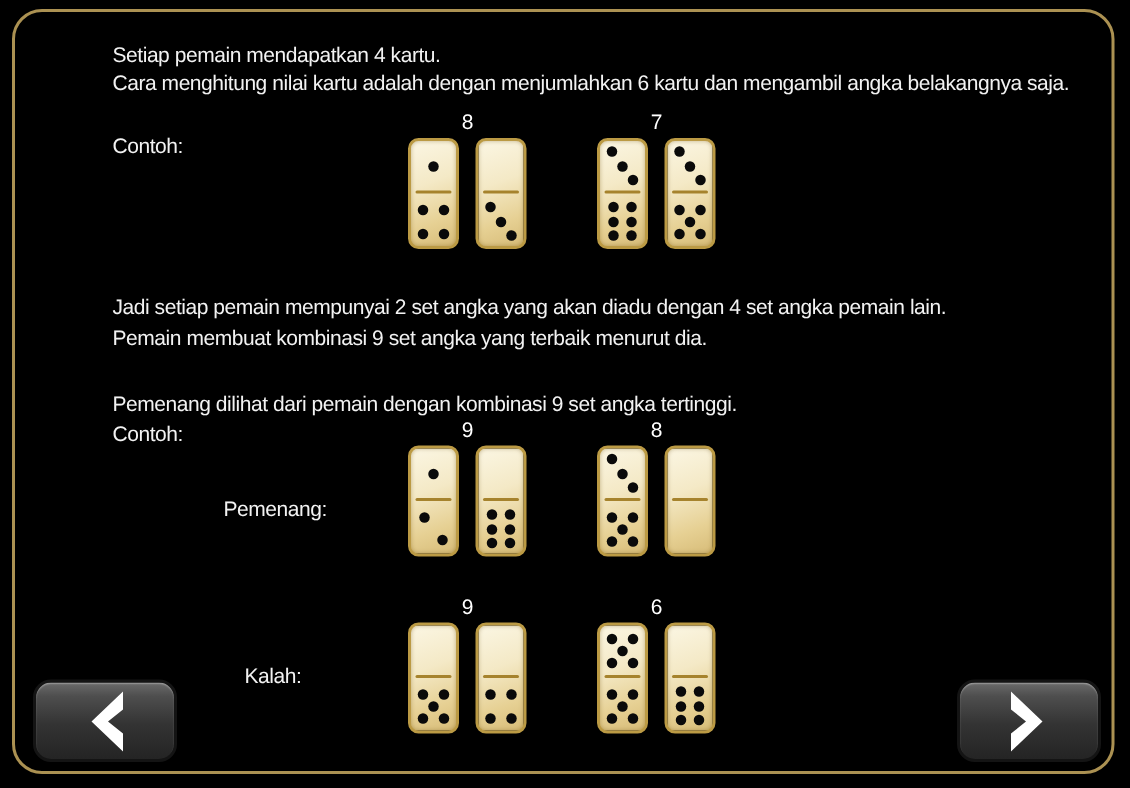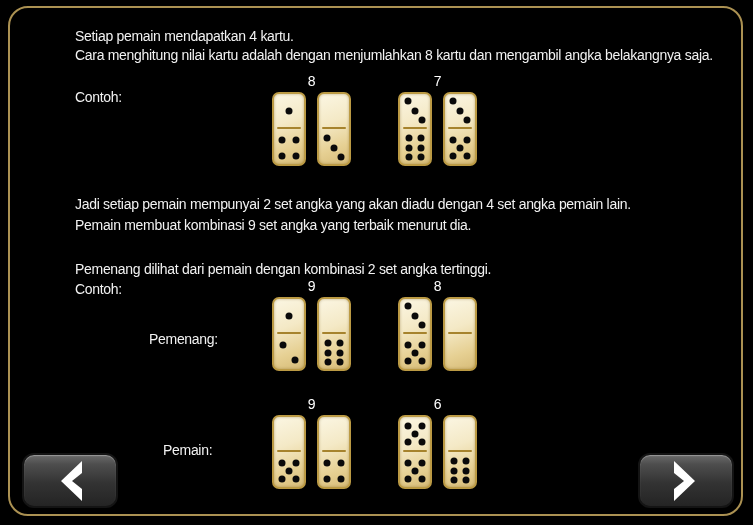--- a/index.html
+++ b/index.html
@@ -49,31 +49,31 @@
     display:flex;align-items:center;justify-content:center;padding:0;
   }
   .nav-btn svg{display:block;}
 </style>
 </head>
 <body>
 
 <div class="frame"></div>
 
 <div class="txt" style="left:75px;top:28px">Setiap pemain mendapatkan 4 kartu.</div>
-<div class="txt" style="left:75px;top:47px">Cara menghitung nilai kartu adalah dengan menjumlahkan 8 kartu dan mengambil angka belakangnya saja.</div>
+<div class="txt" style="left:75px;top:47px">Cara menghitung nilai kartu adalah dengan menjumlahkan 6 kartu dan mengambil angka belakangnya saja.</div>
 <div class="txt" style="left:75px;top:89px">Contoh:</div>
 
 <div class="txt" style="left:75px;top:196px">Jadi setiap pemain mempunyai 2 set angka yang akan diadu dengan 4 set angka pemain lain.</div>
 <div class="txt" style="left:75px;top:217px">Pemain membuat kombinasi 9 set angka yang terbaik menurut dia.</div>
 
-<div class="txt" style="left:75px;top:261px">Pemenang dilihat dari pemain dengan kombinasi 2 set angka tertinggi.</div>
+<div class="txt" style="left:75px;top:261px">Pemenang dilihat dari pemain dengan kombinasi 9 set angka tertinggi.</div>
 <div class="txt" style="left:75px;top:281px">Contoh:</div>
 
 <div class="txt" style="left:149px;top:331px">Pemenang:</div>
-<div class="txt" style="left:163px;top:442px">Pemain:</div>
+<div class="txt" style="left:163px;top:442px">Kalah:</div>
 
 <div class="pair" style="left:272px;top:72px">
     <div class="pair-label">8</div>
     <div class="cards">
       <div class="card">
         <div class="half top">
           <span class="dot" style="left: 50%; top: 52%;"></span>
         </div>
         <div class="divider"></div>
         <div class="half bottom">

